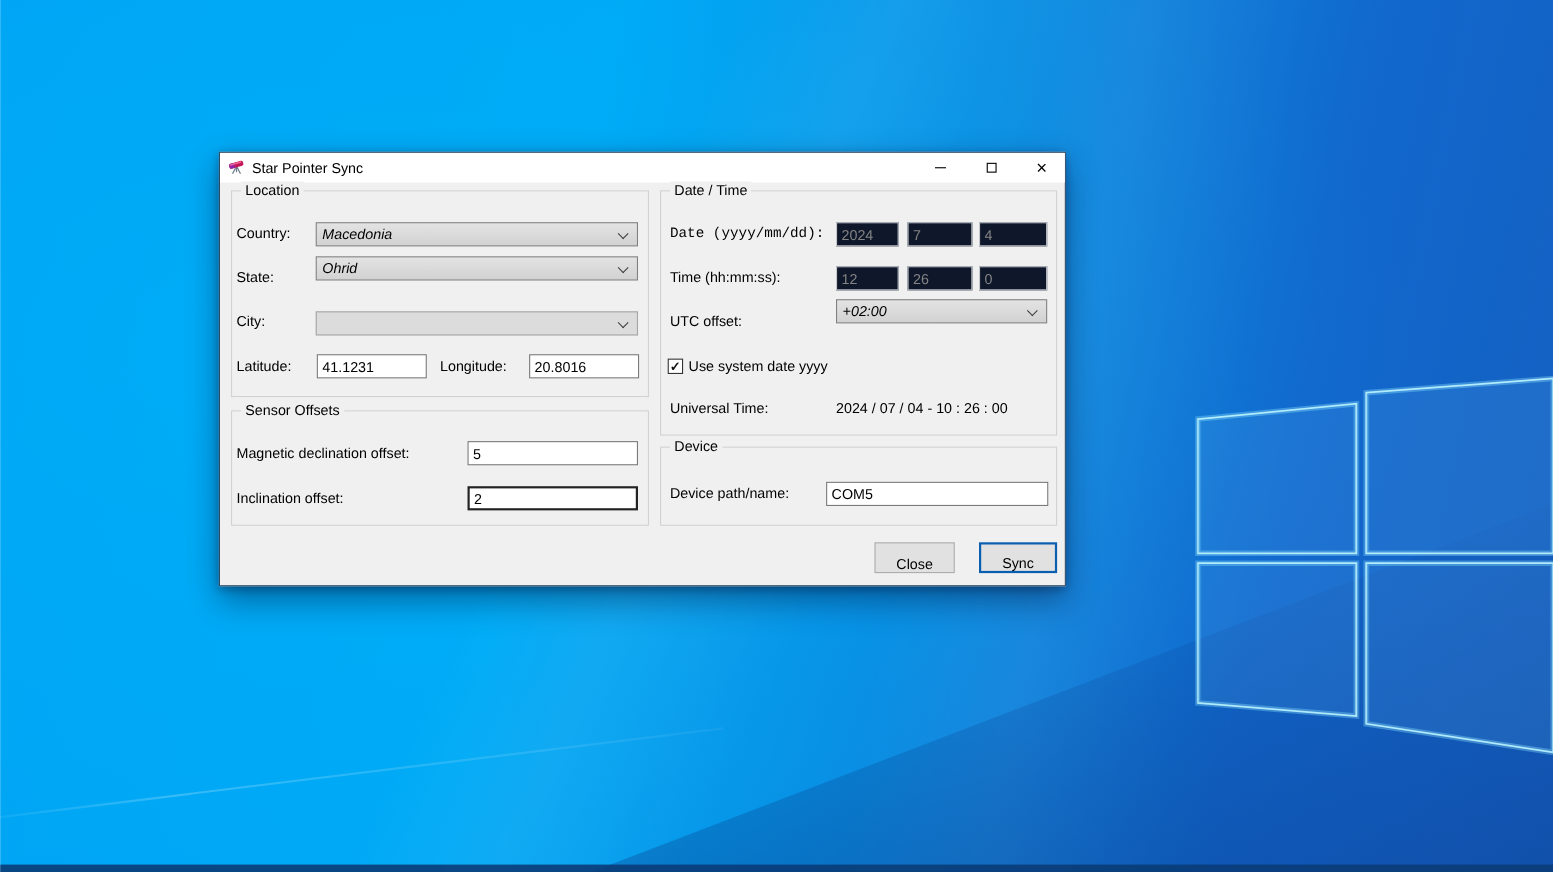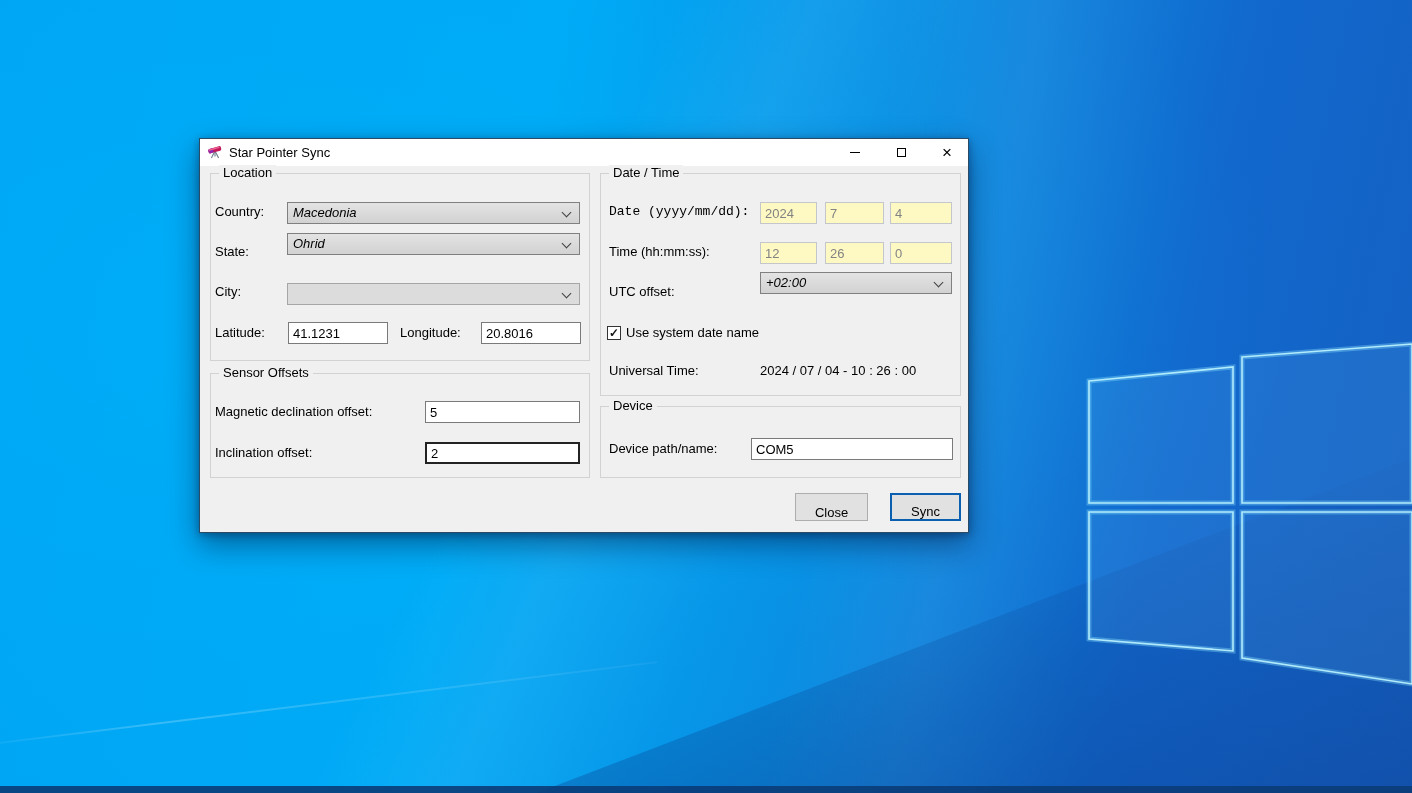--- a/index.html
+++ b/index.html
@@ -61,21 +61,21 @@
   .combo .chev {
     position:absolute; right:9px; top:6px; width:7px; height:7px;
     border-right:1.4px solid #404040; border-bottom:1.4px solid #404040; transform:rotate(45deg);
   }
 
   .tb {
     position:absolute; height:22px; background:#fff; border:1px solid #7a7a7a;
     font-family:"Liberation Sans", sans-serif; font-size:13px; color:#000; padding:0 4px; outline:none;
   }
   .tb.focused { border:2px solid #232323; }
-  .tb.disabled { background:#fef9c3; border:1px solid #c3c7cc; color:#838383; }
+  .tb.disabled { background:#0f172a; border:1px solid #c3c7cc; color:#838383; }
 
   .checkbox-box {
     position:absolute; width:14px; height:14px; background:#fff; border:1px solid #333;
     display:flex; align-items:center; justify-content:center; font-size:12px; font-weight:bold; color:#111; line-height:1;
   }
   .static-val { position:absolute; white-space:nowrap; color:#000; }
 
   .btn {
     position:absolute; height:28px; background:#e1e1e1; border:1px solid #adadad;
     display:flex; align-items:flex-end; justify-content:center; font-size:13px; color:#000;
@@ -177,21 +177,21 @@
 
   <span class="lbl" style="left:409px; top:145px;">UTC offset:</span>
   <div class="combo" style="left:560px; top:133px; width:192px;">
     <span>+02:00</span>
     <span class="chev"></span>
   </div>
 
   <div class="checkbox-box" style="left:407px; top:187px;">
     <span>✓</span>
   </div>
-  <span class="lbl" style="left:426px; top:186px;">Use system date name</span>
+  <span class="lbl" style="left:426px; top:186px;">Use system date yyyy</span>
 
   <span class="lbl" style="left:409px; top:224px;">Universal Time:</span>
   <span class="static-val" style="left:560px; top:224px;">2024 / 07 / 04 - 10 : 26 : 00</span>
 
   <div class="groupbox" style="left:400px; top:267px; width:361px; height:72px;">
     <span class="gb-title">Device</span>
   </div>
   <span class="lbl" style="left:409px; top:302px;">Device path/name:</span>
   <input class="tb" style="left: 551px; top: 299px; width: 202px;" value="COM5">
 

